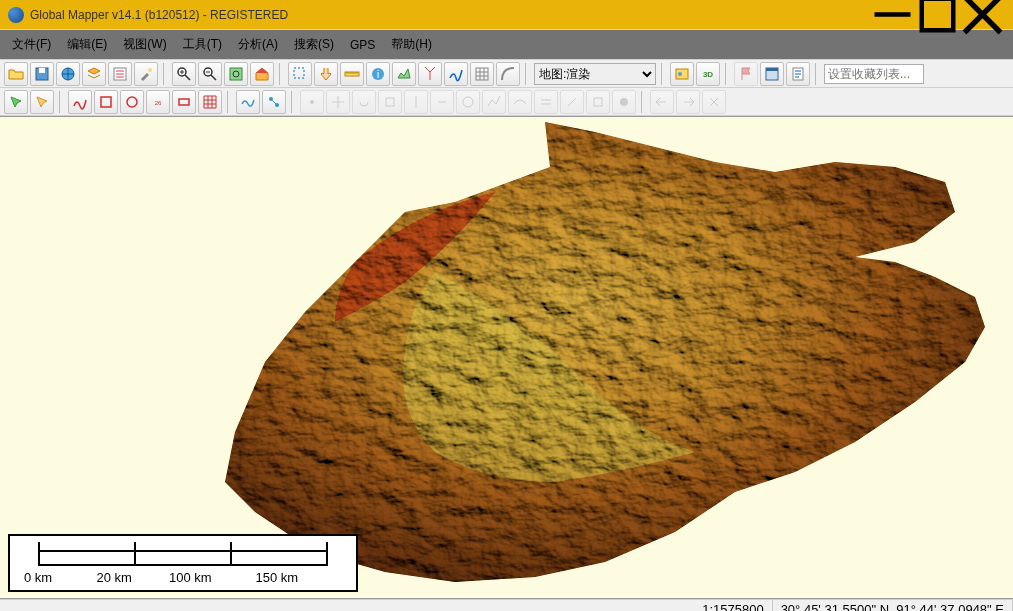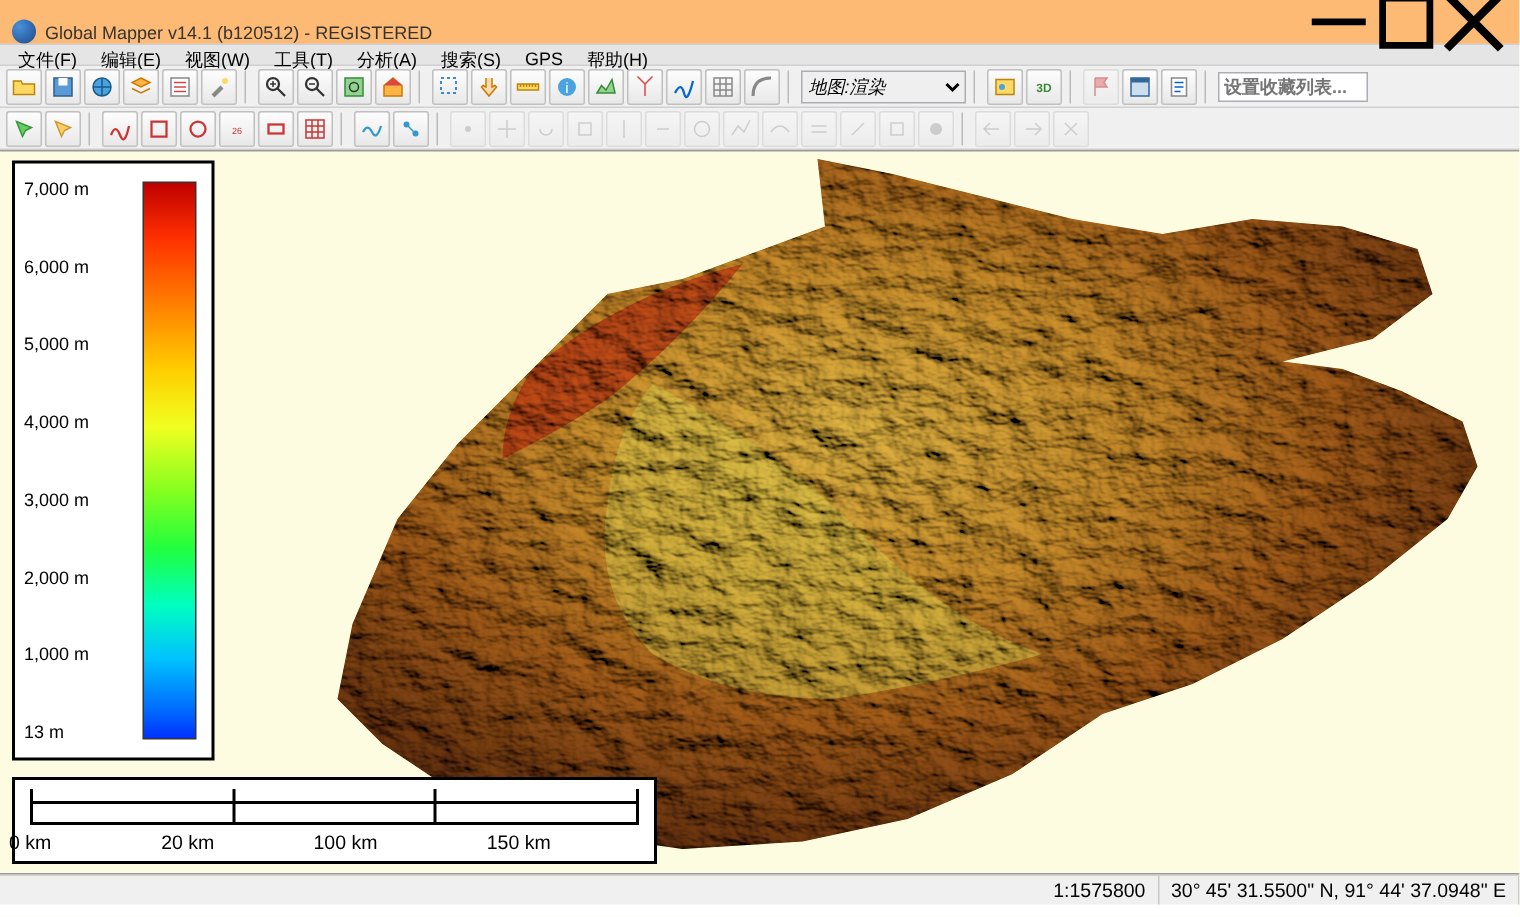--- a/index.html
+++ b/index.html
@@ -1,45 +1,45 @@
 <!DOCTYPE html>
 <html><head>
 <meta charset="utf-8">
 <style>
 * { box-sizing: border-box; margin: 0; padding: 0; }
 body { font-family: "Microsoft YaHei", "Segoe UI", Tahoma, sans-serif; font-size: 12px; background: #fff; overflow: hidden; width: 1013px; height: 611px; }
 
-.titlebar { height: 30px; background: #fdba74; border-bottom: 1px solid #d0d0d0; display: flex; align-items: flex-end; padding: 0 8px; }
+.titlebar { height: 30px; background: #eab308; border-bottom: 1px solid #d0d0d0; display: flex; align-items: center; padding: 0 8px; }
 .titlebar .app-icon { width: 16px; height: 16px; border-radius: 50%; background: radial-gradient(circle at 30% 30%, #4a90d9, #1a4a8a); margin-right: 6px; }
 .titlebar .title { flex: 1; color: #333; }
 .titlebar .win-controls { display: flex; }
 .titlebar .win-btn { width: 45px; height: 30px; display: flex; align-items: center; justify-content: center; color: #333; cursor: pointer; }
 
-.menubar { height: 14px; background: #e5e5e5; border-bottom: 1px solid #d0d0d0; display: flex; align-items: flex-start; padding: 0 4px; }
+.menubar { height: 30px; background: #737373; border-bottom: 1px solid #d0d0d0; display: flex; align-items: center; padding: 0 4px; }
 .menubar .menu-item { padding: 2px 8px; cursor: pointer; }
 
 .toolbar { height: 28px; background: #f0f0f0; border-bottom: 1px solid #d0d0d0; display: flex; align-items: center; padding: 2px 4px; gap: 2px; }
 .toolbar .sep { width: 4px; height: 22px; border-left: 1px solid #bbb; margin: 0 3px; }
 .tool-btn { width: 24px; height: 24px; border: 1px solid #c0c0c0; background: linear-gradient(#fdfdfd,#e8e8e8); display: flex; align-items: center; justify-content: center; cursor: pointer; border-radius: 2px; }
 .tool-btn.disabled { opacity: .4; cursor: default; }
 .tool-btn svg { width: 16px; height: 16px; }
-.toolbar select { height: 22px; font-size: 12px; border: 1px solid #abadb3; width: 110px; font-style: italic; }
-.toolbar .fav-input { height: 20px; width: 100px; border: 1px solid #abadb3; font-size: 12px; padding: 0 3px; font-weight: bold; }
+.toolbar select { height: 22px; font-size: 12px; border: 1px solid #abadb3; width: 122px; }
+.toolbar .fav-input { height: 20px; width: 100px; border: 1px solid #abadb3; font-size: 12px; padding: 0 3px; }
 
 .map-area { position: relative; width: 1013px; height: calc(611px - 30px - 22px - 28px - 28px - 20px); background: #fefce0; border-top: 1px solid #999; border-bottom: 1px solid #999; overflow: hidden; }
 
 .terrain { position: absolute; left: 155px; top: -5px; width: 840px; height: 490px; }
 .terrain svg { width: 100%; height: 100%; }
 
 .legend-box { position: absolute; left: 8px; top: 6px; width: 135px; height: 400px; background: #fff; border: 2px solid #000; padding: 8px 6px; }
 .legend-grad { position: absolute; right: 10px; top: 12px; width: 36px; height: 372px; background: linear-gradient(to bottom, #c00000 0%, #ff3000 10%, #ff8000 22%, #ffd000 34%, #f0ff20 44%, #80ff20 56%, #20ff40 66%, #00ffc0 76%, #00c0ff 86%, #0060ff 96%, #0030ff 100%); border:1px solid #333; }
 .legend-ticks { position: absolute; left: 6px; top: 10px; height: 376px; display: flex; flex-direction: column; justify-content: space-between; }
 .legend-ticks span { font-size: 12px; color: #000; white-space: nowrap; }
 
-.scalebar { position: absolute; left: 8px; bottom: 6px; width: 430px; height: 58px; background: #fff; border: 2px solid #000; padding: 6px 10px 2px; }
+.scalebar { position: absolute; left: 8px; bottom: 6px; width: 350px; height: 58px; background: #fff; border: 2px solid #000; padding: 6px 28px 2px; }
 .scalebar .bar { height: 16px; display:flex; border-top:2px solid #000; border-bottom:2px solid #000; margin-top: 8px;}
 .scalebar .seg { flex:1; border-left:2px solid #000; position:relative;}
 .scalebar .seg:last-child { border-right:2px solid #000; }
 .scalebar .seg .tick{ position:absolute; left:-2px; top:-10px; width:2px; height:10px; background:#000;}
 .scalebar .seg:last-child .tick2{ position:absolute; right:-2px; top:-10px; width:2px; height:10px; background:#000;}
 .scalebar .labels { display:flex; margin-top:4px; }
 .scalebar .labels span { flex:1; font-size:13px; text-align:left; position:relative; left:-14px;}
 .scalebar .labels span:last-child{ text-align:left; left:0; }
 
 .statusbar { height: 20px; background: #f0f0f0; border-top: 1px solid #d0d0d0; display: flex; align-items: center; font-size: 13px; }
@@ -393,33 +393,20 @@
                L100 400 L160 440 L230 460 L300 470 L380 465 L450 450 L520 420 L580 380 L640 360
                L700 330 L760 290 L810 250 L830 215 L820 185 L780 165 L740 150 L700 145 L760 130
                L800 100 L790 70 L740 55 L680 50 L620 60 L560 50 L500 35 L440 20 L390 10 Z" fill="url(#relief)" filter="url(#rough)"></path>
 
       <path d="M280 160 Q360 200 420 260 Q480 320 540 340 Q470 360 400 370 Q330 370 280 340 Q240 300 250 240 Q255 190 280 160 Z" fill="#d8c84a" opacity="0.55" filter="url(#rough)"></path>
 
       <path d="M200 150 Q260 100 340 80 Q300 130 250 170 Q220 190 180 210 Q180 180 200 150 Z" fill="#b83010" opacity="0.7" filter="url(#rough)"></path>
     </svg>
   </div>
 
-  <div class="legend-box">
-    <div class="legend-ticks">
-      <span>7,000 m</span>
-      <span>6,000 m</span>
-      <span>5,000 m</span>
-      <span>4,000 m</span>
-      <span>3,000 m</span>
-      <span>2,000 m</span>
-      <span>1,000 m</span>
-      <span>13 m</span>
-    </div>
-    <div class="legend-grad"></div>
-  </div>
 
   <div class="scalebar">
     <div class="bar">
       <div class="seg">
           <div class="tick"></div>
         </div>
       <div class="seg">
           <div class="tick"></div>
         </div>
       <div class="seg">

